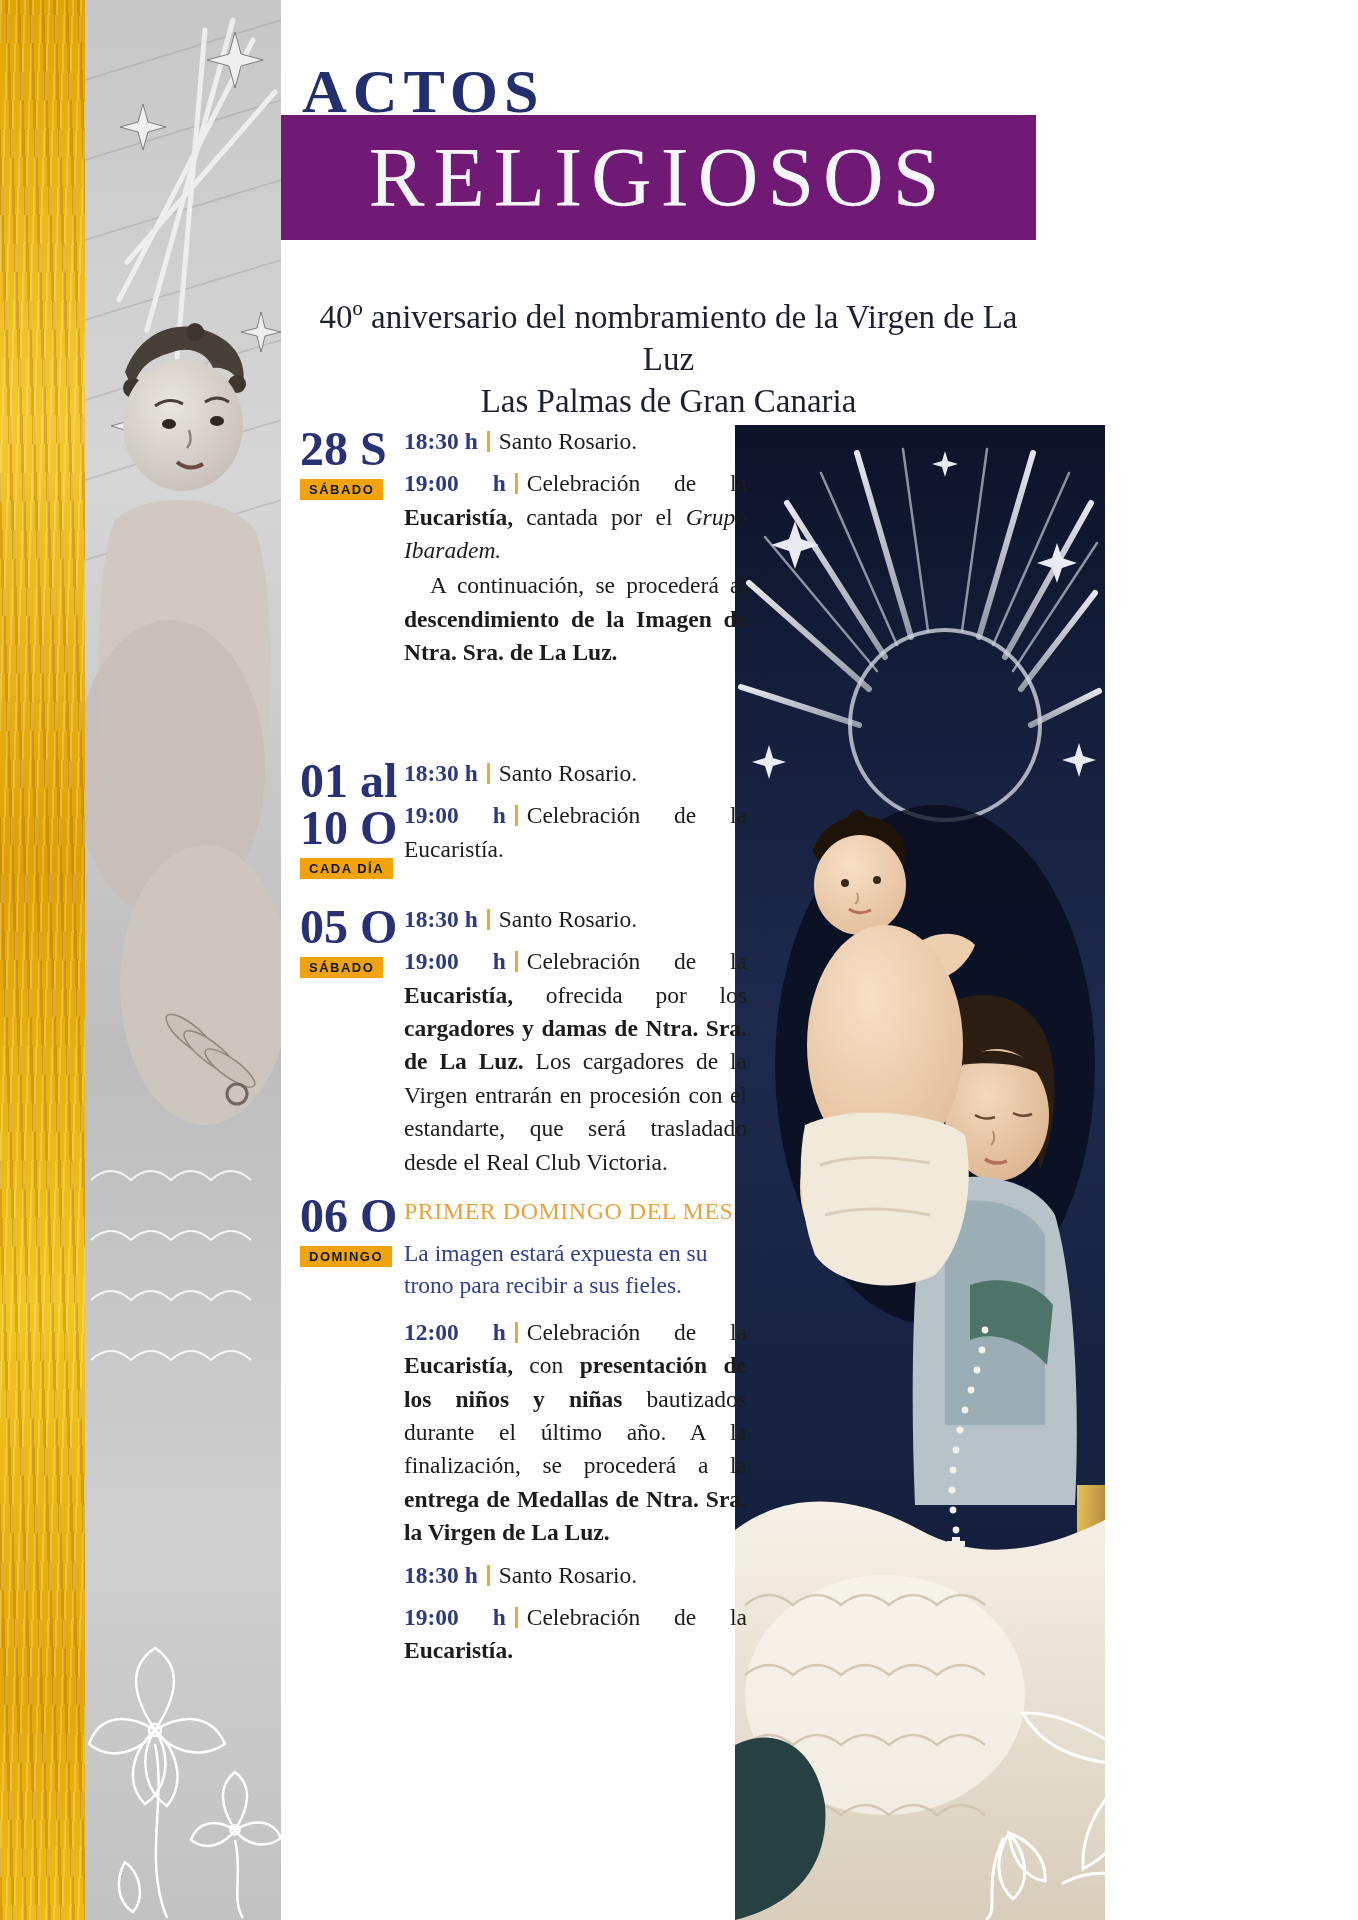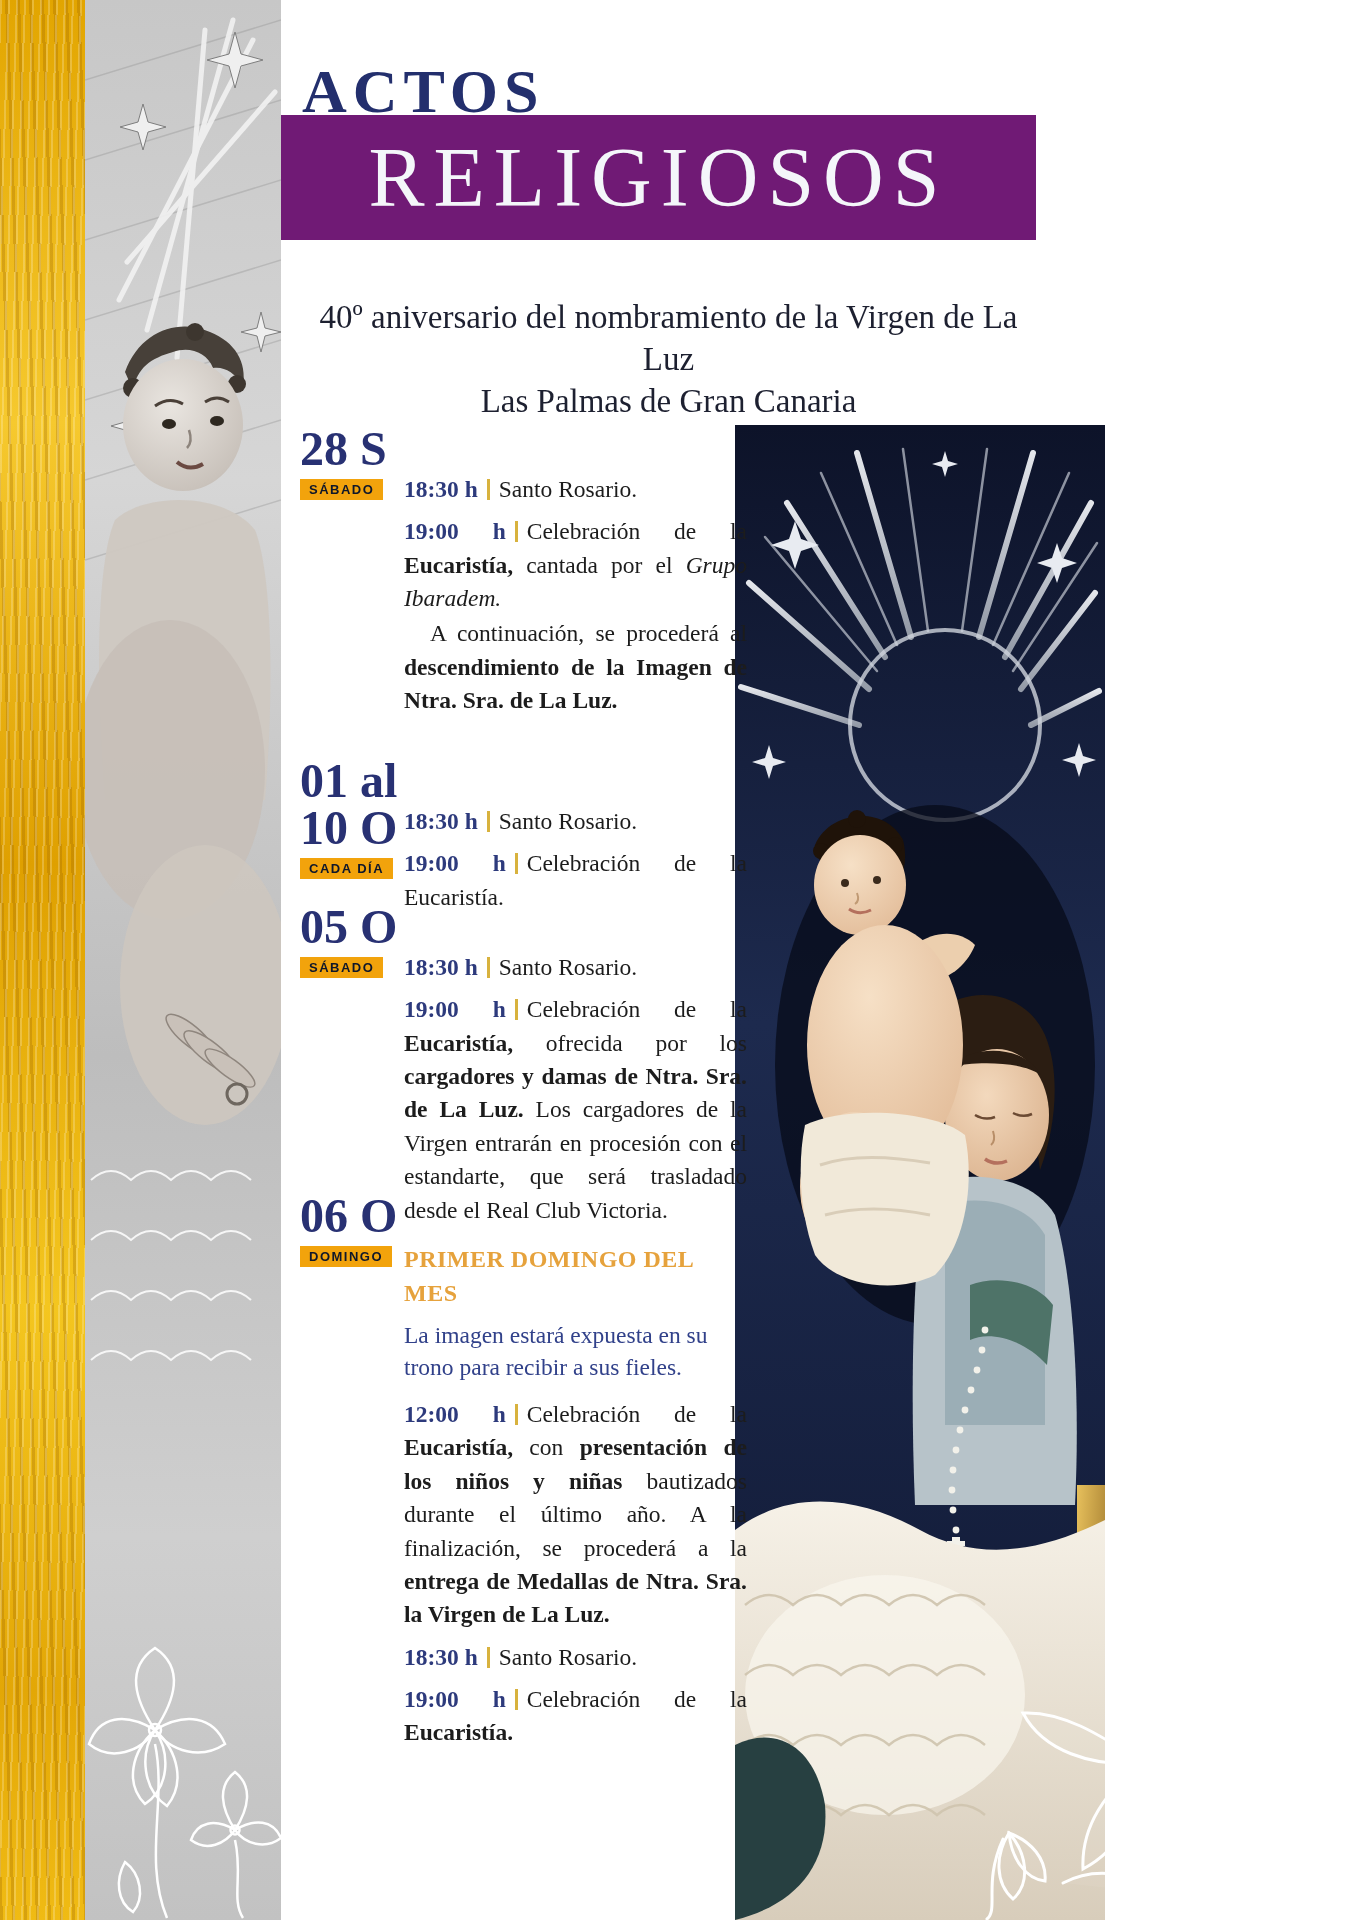--- a/index.html
+++ b/index.html
@@ -31,29 +31,29 @@
   .subtitle{position:absolute;left:300px;top:296px;width:737px;text-align:center;
     font-size:33px;line-height:1.28;color:#1d2030;}
 
   
   .event{position:absolute;left:300px;width:447px;display:flex;}
   .date-cell{flex:0 0 104px;width:104px;}
   .date-num{font-size:48px;font-weight:700;color:#283173;line-height:0.98;white-space:nowrap;}
   .badge{display:inline-block;background:#f2a30c;color:#0f172a;
     font-family:"Liberation Sans",sans-serif;font-size:13px;font-weight:700;
     letter-spacing:1.5px;padding:3px 9px;margin-top:7px;}
-  .text-cell{flex:1;font-size:23.5px;color:#1c1c1c;line-height:1.42;margin-top:48px;}
+  .text-cell{flex:1;font-size:23.5px;color:#1c1c1c;line-height:1.42;}
   .row{margin:0 0 9px;text-align:justify;}
   .row.tight{margin:0;}
   .row.indent{text-indent:26px;margin:2px 0 9px;}
   .time{color:#2d3a7c;font-weight:700;white-space:nowrap;}
   .sep{display:inline-block;width:3px;height:21px;background:#d8b23e;margin:0 9px -3px 9px;}
   .seg.b{font-weight:700;}
   .seg.i{font-style:italic;}
-  .h-gold{color:#e6a23c;font-weight:700;font-size:24px;margin:2px 0 10px;letter-spacing:.5px;}
+  .h-gold{color:#e6a23c;font-weight:400;font-size:24px;margin:2px 0 10px;letter-spacing:.5px;}
   .h-sc{color:#2d3a7c;font-weight:700;font-variant:small-caps;font-size:26px;line-height:1.3;margin:0 0 4px;text-align:left;}
   .note-blue{color:#31418a;font-size:23.5px;line-height:1.36;margin:0 0 14px;text-align:left;}
 
   .flowers-br{position:absolute;left:943px;top:1583px;width:415px;height:337px;}
 </style>
 </head>
 <body>
 
 <div class="page">
 

